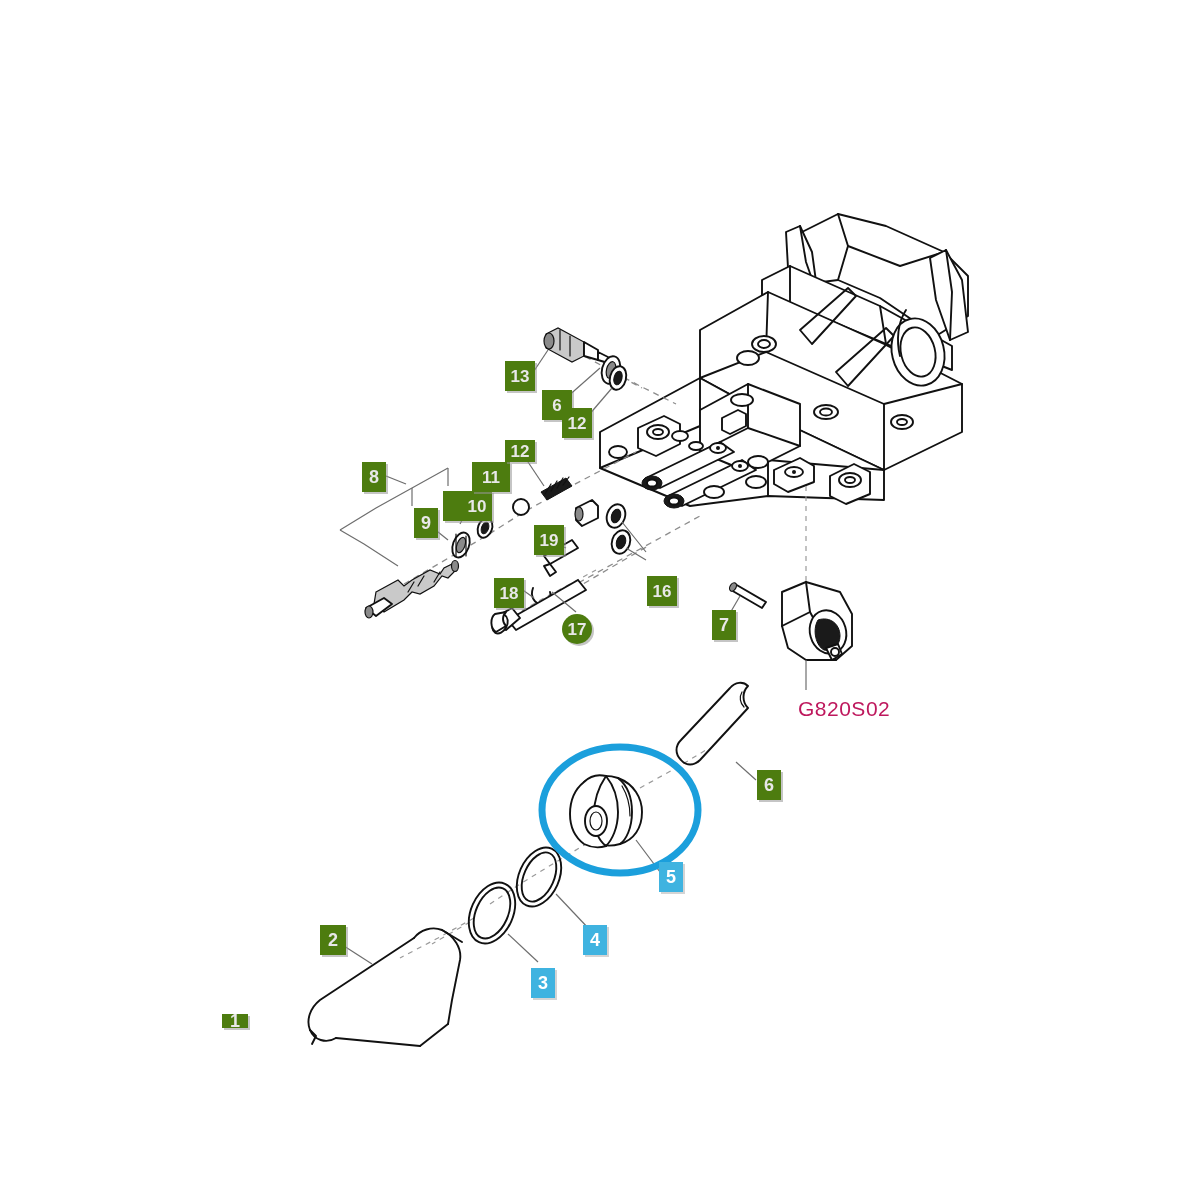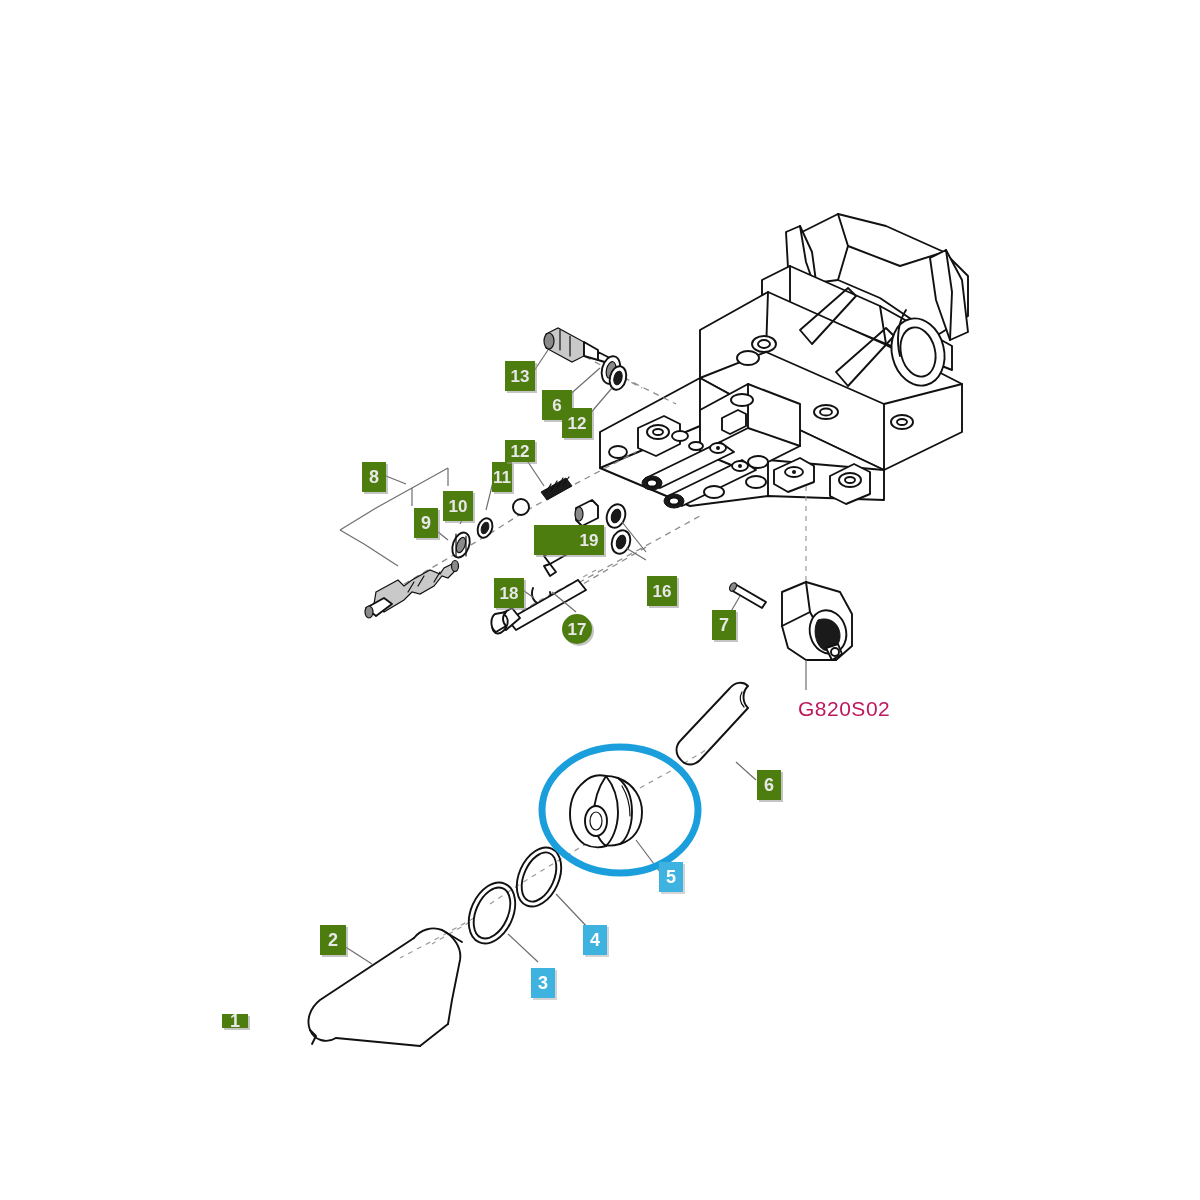--- a/index.html
+++ b/index.html
@@ -298,27 +298,27 @@
   <div id="callouts">
       <div class="callout dark" style="left: 222px; top: 1014px; width: 26px; height: 14px; font-size: 18px; overflow: hidden;">1</div>
       <div class="callout dark" style="left: 320px; top: 925px; width: 26px; height: 30px; font-size: 18px;">2</div>
       <div class="callout cyan" style="left: 531px; top: 968px; width: 24px; height: 30px; font-size: 18px;">3</div>
       <div class="callout cyan" style="left: 583px; top: 925px; width: 24px; height: 30px; font-size: 18px;">4</div>
       <div class="callout cyan" style="left: 659px; top: 862px; width: 24px; height: 30px; font-size: 18px;">5</div>
       <div class="callout dark" style="left: 757px; top: 770px; width: 24px; height: 30px; font-size: 18px;">6</div>
       <div class="callout dark" style="left: 712px; top: 610px; width: 24px; height: 30px; font-size: 18px;">7</div>
       <div class="callout dark" style="left: 362px; top: 462px; width: 24px; height: 30px; font-size: 18px;">8</div>
       <div class="callout dark" style="left: 414px; top: 508px; width: 24px; height: 30px; font-size: 18px;">9</div>
-      <div class="callout dark" style="left: 443px; top: 491px; width: 30px; height: 30px; font-size: 17px;">10</div>
-      <div class="callout dark" style="left: 472px; top: 462px; width: 20px; height: 30px; font-size: 17px; margin-left: 20px;">11</div>
+      <div class="callout dark" style="left: 443px; top: 491px; width: 30px; height: 30px; font-size: 17px; padding-left: 19px;">10</div>
+      <div class="callout dark" style="left: 472px; top: 462px; width: 38px; height: 30px; font-size: 17px;">11</div>
       <div class="callout dark" style="left: 505px; top: 440px; width: 30px; height: 22px; font-size: 17px;">12</div>
       <div class="callout dark" style="left: 505px; top: 361px; width: 30px; height: 30px; font-size: 17px;">13</div>
       <div class="callout dark" style="left: 542px; top: 390px; width: 30px; height: 30px; font-size: 17px;">6</div>
       <div class="callout dark" style="left: 562px; top: 408px; width: 30px; height: 30px; font-size: 17px;">12</div>
       <div class="callout dark" style="left: 647px; top: 548px; width: 30px; height: 30px; font-size: 17px; margin-top: 28px;">16</div>
       <div class="callout dark" style="left: 562px; top: 614px; width: 30px; height: 30px; font-size: 17px; border-radius: 15px;">17</div>
       <div class="callout dark" style="left: 494px; top: 578px; width: 30px; height: 30px; font-size: 17px;">18</div>
-      <div class="callout dark" style="left: 534px; top: 525px; width: 30px; height: 30px; font-size: 17px; padding-left: 40px;">19</div>
+      <div class="callout dark" style="left: 534px; top: 525px; width: 30px; height: 30px; font-size: 17px;">19</div>
     </div>
 
   <div class="partcode" id="partcode" style="left: 798px; top: 697px;">G820S02</div>
 
 </div>
 
 </body></html>

